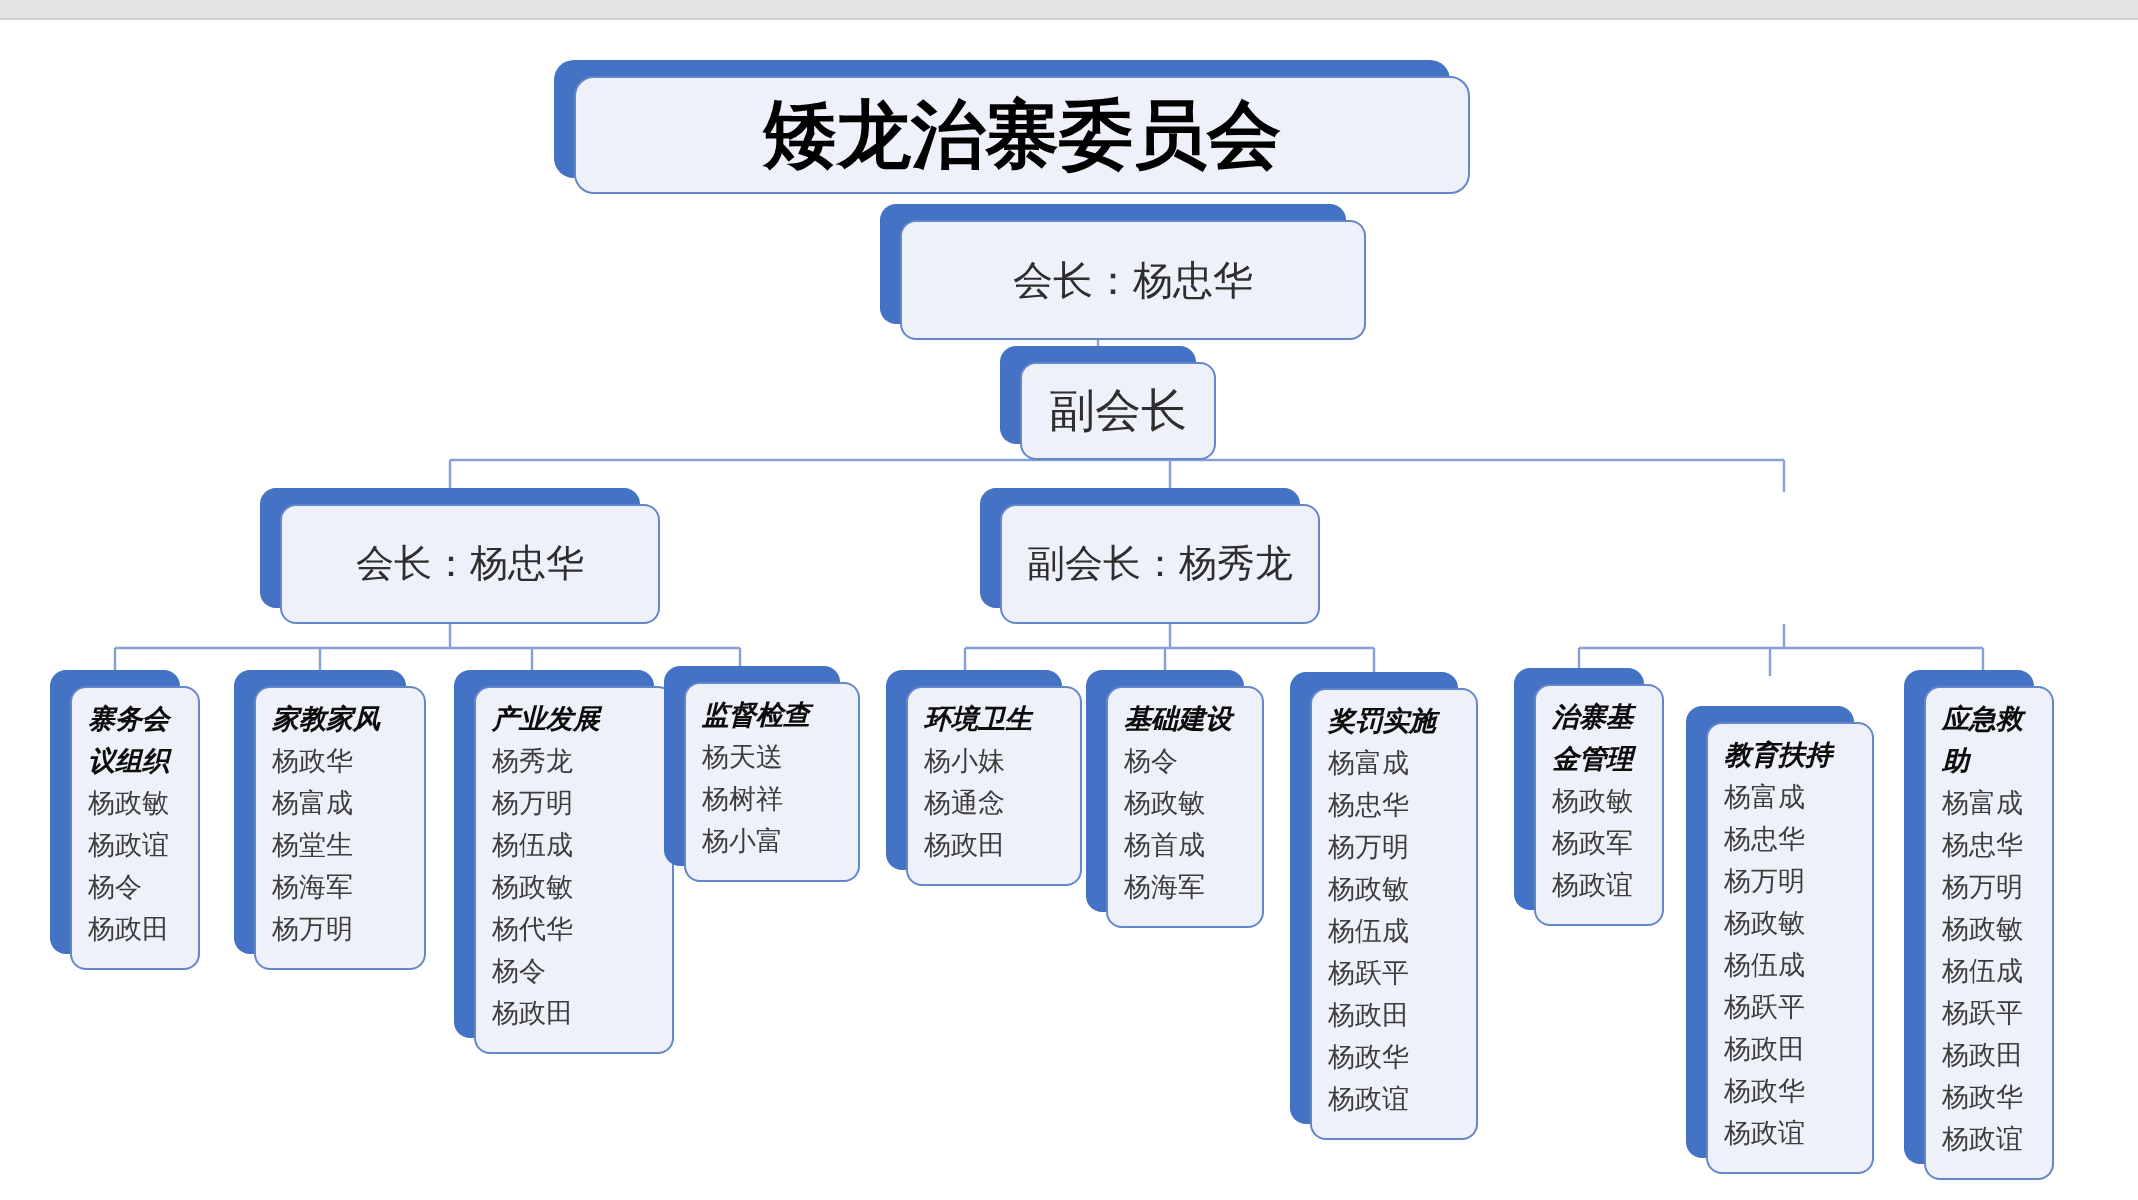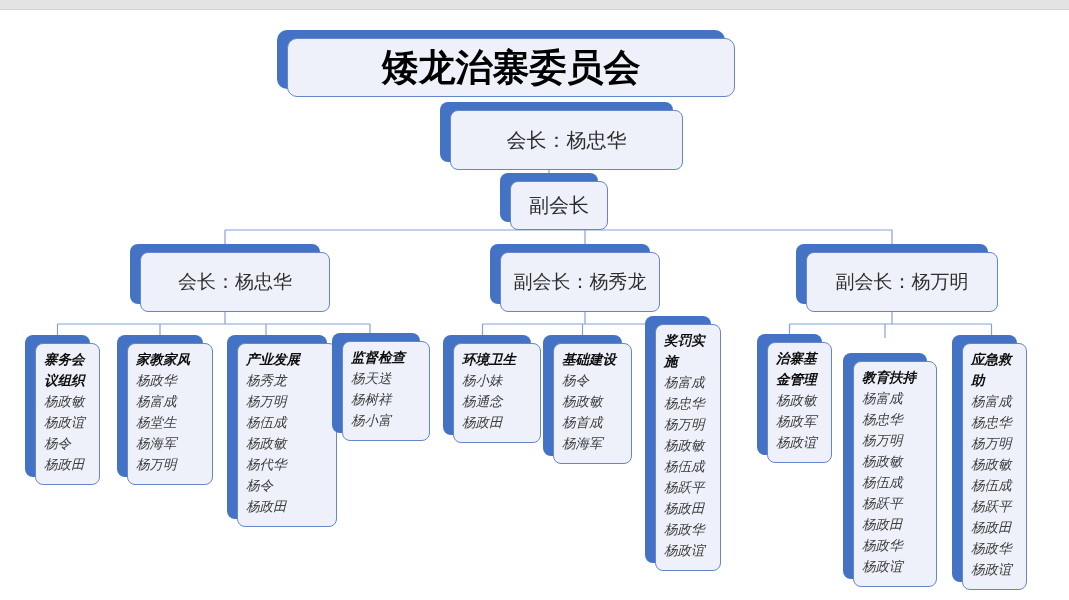--- a/index.html
+++ b/index.html
@@ -9,28 +9,28 @@
   .connectors{position:absolute;left:0;top:0;width:1069px;height:600px;}
   .connectors path{fill:none;stroke:var(--connector,#87a1d7);stroke-width:1.2;}
   .node{position:absolute;}
   .node .back{position:absolute;left:-10px;top:-8px;width:100%;height:100%;background:var(--accent,#4472c4);border-radius:8px;}
   .node .front{position:absolute;left:0;top:0;width:100%;height:100%;box-sizing:border-box;
     background:var(--box_fill,#eef1f9);border:1px solid var(--box_border,#6487cb);border-radius:8px;
     display:flex;align-items:center;justify-content:center;color:#2e2e2e;}
   .root-node .front{font-size:37px;font-weight:bold;color:#000;border-radius:10px;}
   .root-node .back{border-radius:10px;}
   .l1 .front{font-size:20px;}
-  .vp .front{font-size:20px;}
+  .vp .front{font-size:23px;}
   .l2 .front{font-size:19px;}
   .leaf .front{position:relative;height:auto;display:block;padding:5px 6px 9px 8px;
     font-size:13.5px;line-height:21px;color:#3d3d3d;text-align:left;}
   .leaf .back{height:100%;}
   .leaf-title{font-weight:bold;color:#0d0d0d;line-height:21px;font-style:italic;}
   .narrow{max-width:42px;}
-  .member{white-space:nowrap;font-style:italic;}
+  .member{white-space:nowrap;}
 </style>
 </head>
 <body>
 
 <div class="stage">
   <div class="top-strip"></div>
 
   <svg class="connectors" viewBox="0 0 1069 600">
     <path d="M549 170 V178"></path>
     <path d="M225 230 H892 M225 230 V246 M585 230 V246 M892 230 V246"></path>
@@ -55,24 +55,20 @@
   </div>
 
   <div class="node l2" style="left:140px;top:252px;width:190px;height:60px">
     <div class="back"></div>
     <div class="front">会长：杨忠华</div>
   </div>
   <div class="node l2" style="left:500px;top:252px;width:160px;height:60px">
     <div class="back"></div>
     <div class="front">副会长：杨秀龙</div>
   </div>
-  <div class="node l2" style="left:806px;top:252px;width:192px;height:60px">
-    <div class="back"></div>
-    <div class="front">副会长：杨万明</div>
-  </div>
 
   <div class="node leaf" style="left:35px;top:343px;width:65px">
     <div class="back"></div>
     <div class="front">
       <div class="leaf-title narrow">寨务会议组织</div>
       <div class="members">
           <div class="member">杨政敏</div>
           <div class="member">杨政谊</div>
           <div class="member">杨令</div>
           <div class="member">杨政田</div>
@@ -135,21 +131,21 @@
     <div class="front">
       <div class="leaf-title">基础建设</div>
       <div class="members">
           <div class="member">杨令</div>
           <div class="member">杨政敏</div>
           <div class="member">杨首成</div>
           <div class="member">杨海军</div>
         </div>
     </div>
   </div>
-  <div class="node leaf" style="left:655px;top:324px;width:66px">
+  <div class="node leaf" style="left:655px;top:344px;width:84px">
     <div class="back"></div>
     <div class="front">
       <div class="leaf-title">奖罚实施</div>
       <div class="members">
           <div class="member">杨富成</div>
           <div class="member">杨忠华</div>
           <div class="member">杨万明</div>
           <div class="member">杨政敏</div>
           <div class="member">杨伍成</div>
           <div class="member">杨跃平</div>

